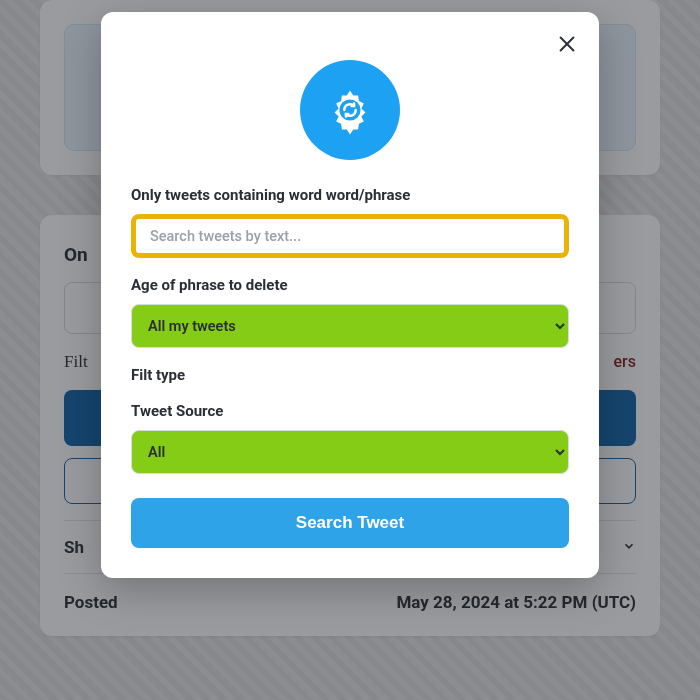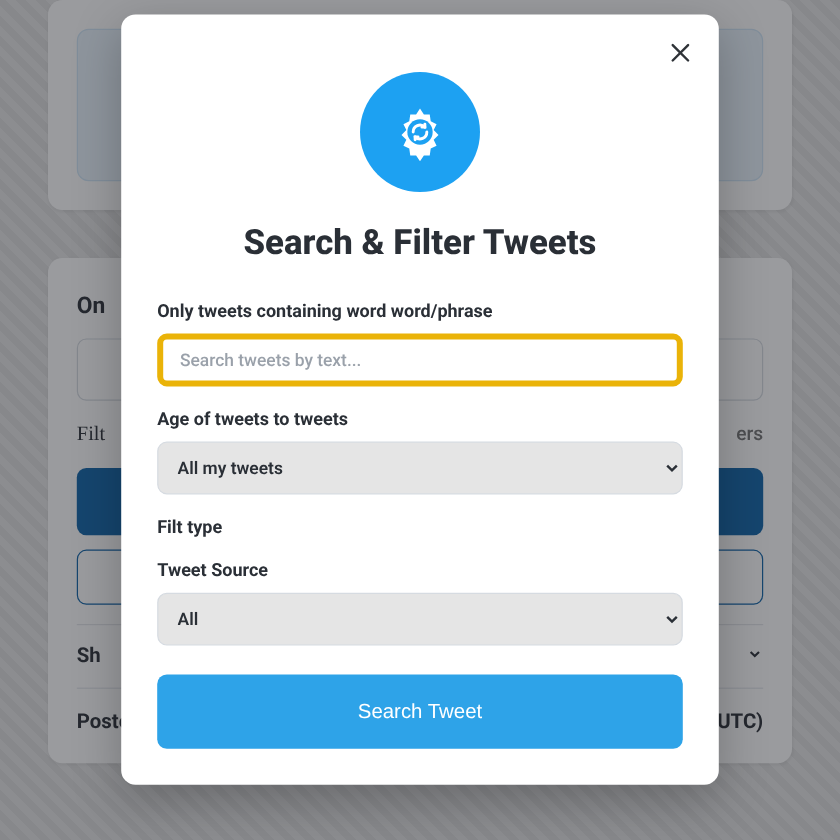--- a/index.html
+++ b/index.html
@@ -60,21 +60,21 @@
     width: 100%;
     margin-bottom: 18px;
   }
   .filt-row {
     display: flex;
     justify-content: space-between;
     align-items: baseline;
     margin-bottom: 18px;
   }
   .filt-label { color: #2a2f36; font-size: 17px; font-weight: 500; font-family: Liberation Serif, serif; }
-  .link-blue { color: #737373; font-size: 16px; font-weight: 500; }
+  .link-blue { color: #7f1d1d; font-size: 16px; font-weight: 500; }
   .btn-row { display:flex; gap: 12px; margin-bottom: 12px;}
   .btn-primary-bg {
     background: #0e63a8;
     height: 56px;
     border-radius: 8px;
     flex: 1;
   }
   .btn-outline-bg {
     border: 1.5px solid #0e63a8;
     height: 46px;
@@ -158,32 +158,32 @@
   }
   .text-input::placeholder { color: #9aa1aa; font-weight: 500; }
   .select {
     width: 100%;
     height: 44px;
     border: 1px solid #d6dbe1;
     border-radius: 8px;
     padding: 0 12px;
     font-size: 14.5px;
     color: #2a2f36;
-    background: #e5e5e5;
+    background: #84cc16;
     font-family: inherit;
     font-weight: 600;
     appearance: auto;
   }
   .submit-btn {
     width: 100%;
-    height: 62px;
+    height: 50px;
     background: #2ea3e8;
     color: #fff;
     font-size: 17px;
-    font-weight: 400;
+    font-weight: 700;
     border: none;
     border-radius: 8px;
     cursor: pointer;
     margin-top: 6px;
   }
 </style>
 </head>
 <body>
 
 <div class="bg-pattern"></div>
@@ -238,29 +238,28 @@
       <circle cx="32" cy="32" r="13" fill="#1da1f2"></circle>
       <g stroke="#ffffff" stroke-width="3" fill="none" stroke-linecap="round">
         <path d="M25 32 a7 7 0 0 1 12 -5"></path>
         <path d="M39 32 a7 7 0 0 1 -12 5"></path>
         <polyline points="37,24 37,27 34,27"></polyline>
         <polyline points="27,40 27,37 30,37"></polyline>
       </g>
     </svg>
   </div>
 
-  <h1 class="modal-title">Search &amp; Filter Tweets</h1>
 
   <div class="field-group">
     <label class="field-label">Only tweets containing word word/phrase</label>
     <input type="text" class="text-input" placeholder="Search tweets by text..." style="">
   </div>
 
   <div class="field-group">
-    <label class="field-label">Age of tweets to tweets</label>
+    <label class="field-label">Age of phrase to delete</label>
     <select class="select">
       <option>All my tweets</option>
     </select>
   </div>
 
   <div class="field-group">
     <label class="field-label">Filt type</label>
   </div>
 
   <div class="field-group">

